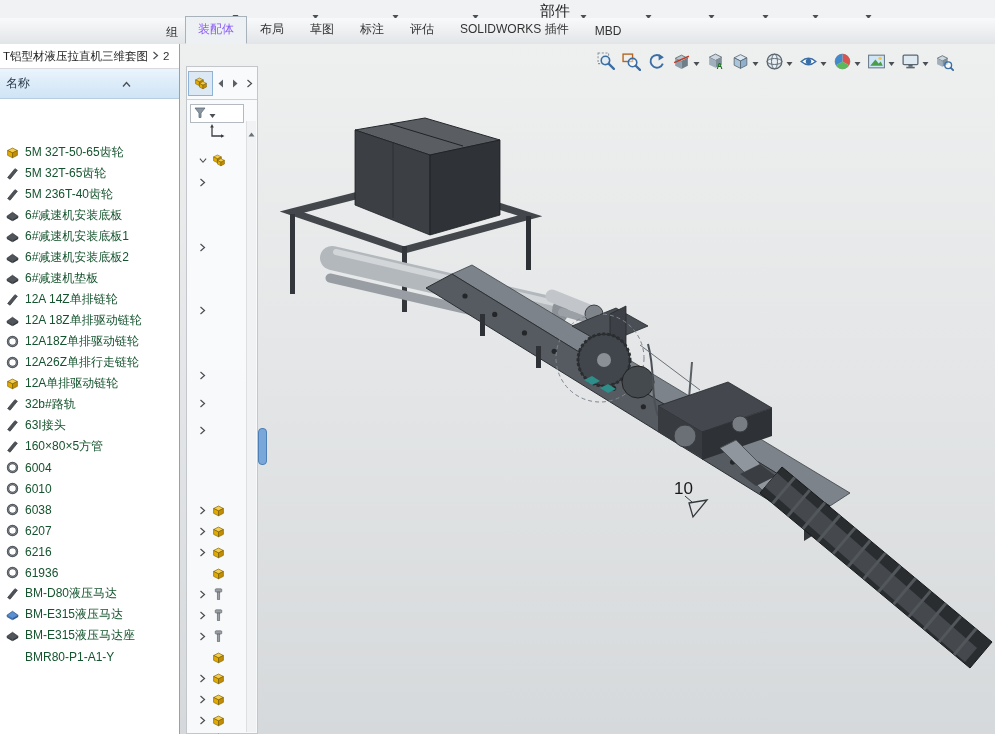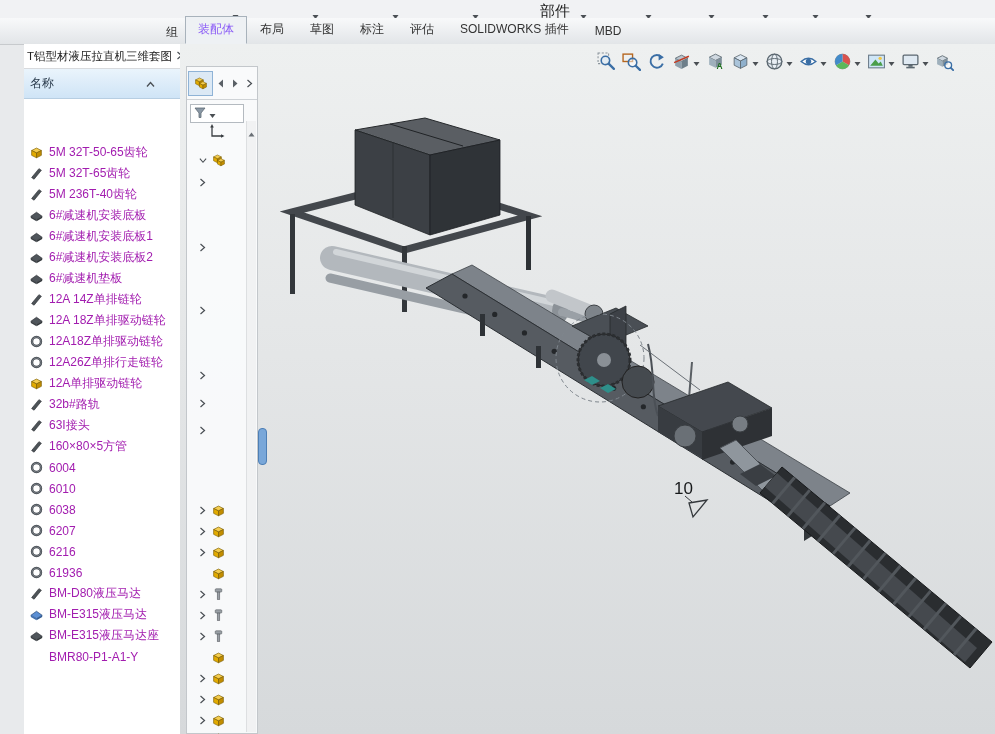--- a/index.html
+++ b/index.html
@@ -9,29 +9,29 @@
   .ribbon1{position:absolute;left:0;top:0;width:995px;height:18px;background:#f1f2f4;border-bottom:1px solid #dfe1e3;}
   .r1-caret{position:absolute;top:6px;}
   .r1-label{position:absolute;top:2px;font-size:15px;color:#222;}
   .tabrow{position:absolute;left:0;top:18px;width:995px;height:26px;
           background:linear-gradient(#f8f9fa,#e2e5e8);border-bottom:1px solid #c7cacd;}
   .tabs{position:absolute;left:185px;top:2px;height:24px;display:flex;align-items:flex-end;}
   .tab{padding:4px 12px 5px 12px;font-size:12px;color:#333;border:1px solid transparent;}
   .tab.active{background:#eef1f4;border:1px solid #a8b2bb;border-bottom:1px solid #eef1f4;color:#8b5cf6;}
   .partial-label{position:absolute;left:166px;top:24px;font-size:12px;color:#333;}
   
-  .leftpanel{position:absolute;left:0;top:44px;width:180px;height:690px;background:#ffffff;border-right:1px solid #9aa0a6;box-sizing:border-box;margin-left:24px;}
+  .leftpanel{position:absolute;left:0;top:44px;width:180px;height:690px;background:#ffffff;border-right:1px solid #9aa0a6;box-sizing:border-box;}
   .breadcrumb{height:24px;border-bottom:1px solid #d8dadd;display:flex;align-items:center;font-size:11.5px;color:#222;
               padding:0 3px;white-space:nowrap;overflow:hidden;gap:4px;}
   .breadcrumb .pg{color:#333;}
   .nhdr{height:29px;background:linear-gradient(#eaf4fc,#cfe4f6);border-bottom:1px solid #b7cee2;
         display:flex;align-items:center;padding:0 6px;font-size:12px;color:#2a3b4c;gap:34px;}
   .nhdr .up{margin-left:auto;margin-right:42px;}
   .plist{position:absolute;top:98px;left:0;right:0;bottom:0;overflow:hidden;}
-  .p-row{height:21px;display:flex;align-items:center;padding-left:5px;font-size:12px;color:#a21caf;gap:6px;white-space:nowrap;}
+  .p-row{height:21px;display:flex;align-items:center;padding-left:5px;font-size:12px;color:#14532d;gap:6px;white-space:nowrap;}
   .p-row.sel{background:#ccd7e2;}
   .t-icon{width:14px;height:14px;flex:0 0 14px;display:inline-flex;align-items:center;justify-content:center;}
   .p-label{overflow:hidden;text-overflow:clip;}
   
   .viewport{position:absolute;left:180px;top:44px;width:815px;height:690px;
             background:linear-gradient(180deg,#eef0f0 0%,#e4e6e7 45%,#d6d9db 100%);overflow:hidden;}
   svg.model{position:absolute;left:0;top:0;}
   
   .hud{position:absolute;top:7px;left:416px;display:flex;align-items:center;gap:4px;}
   .hud-btn{display:flex;align-items:center;gap:2px;padding:1px 1px;border-radius:2px;}

